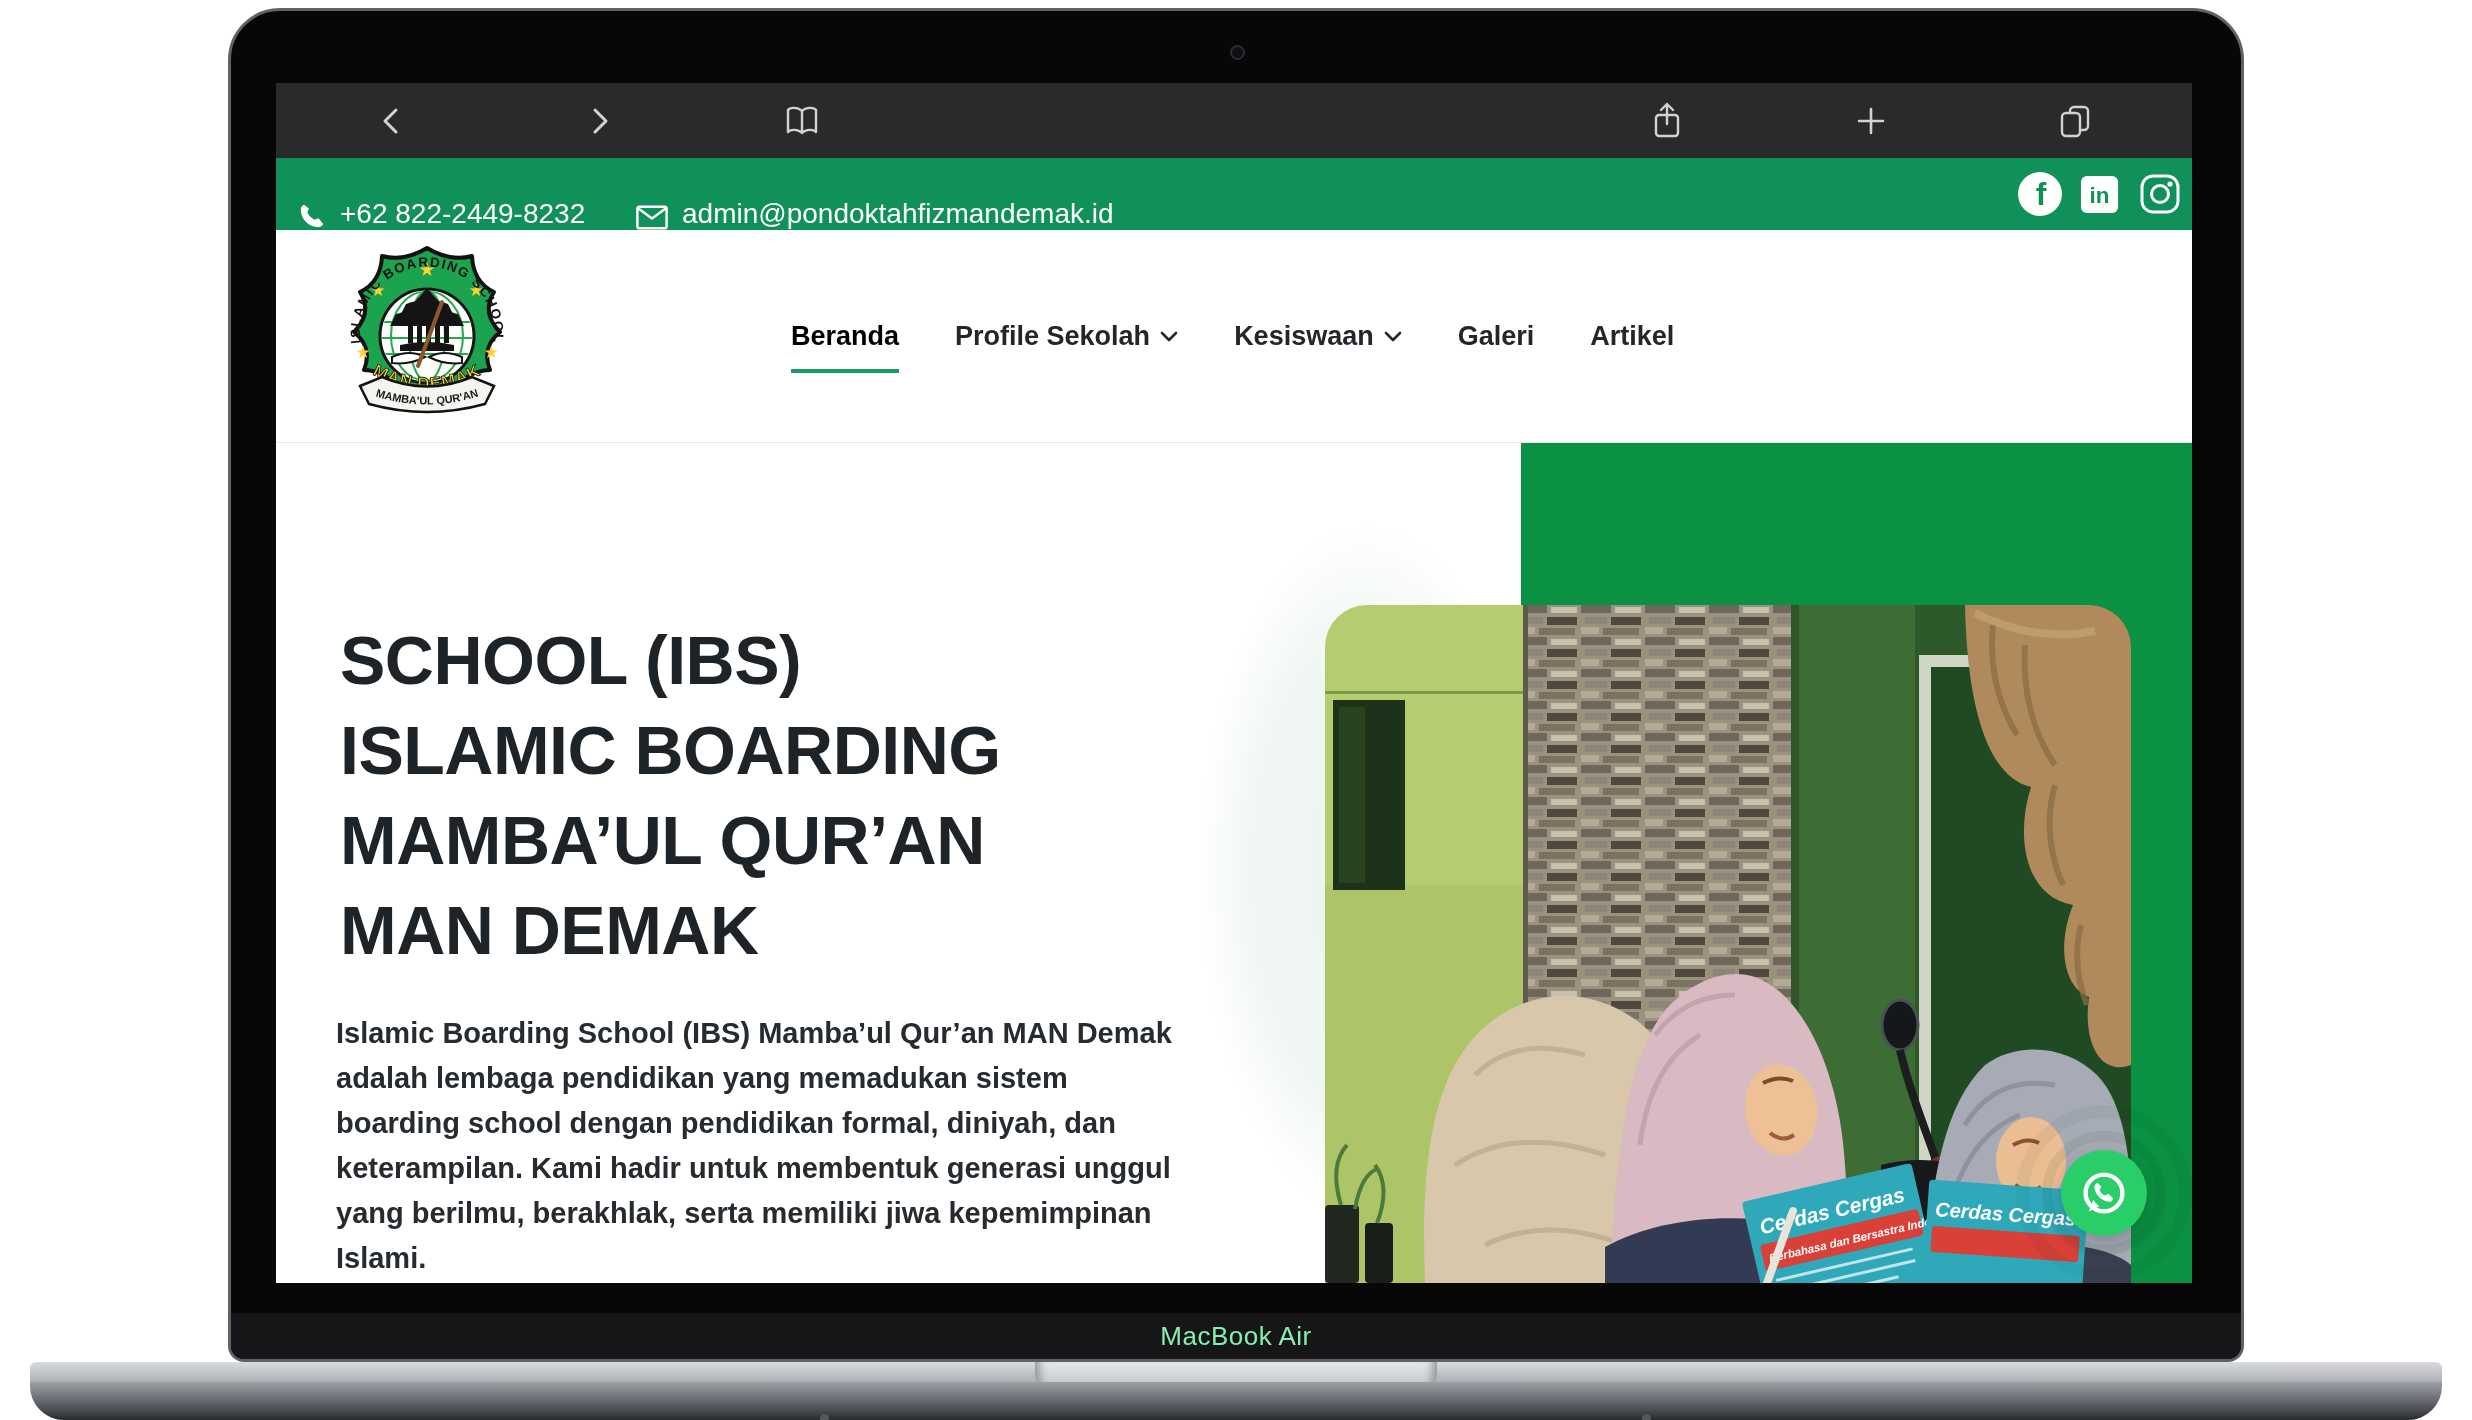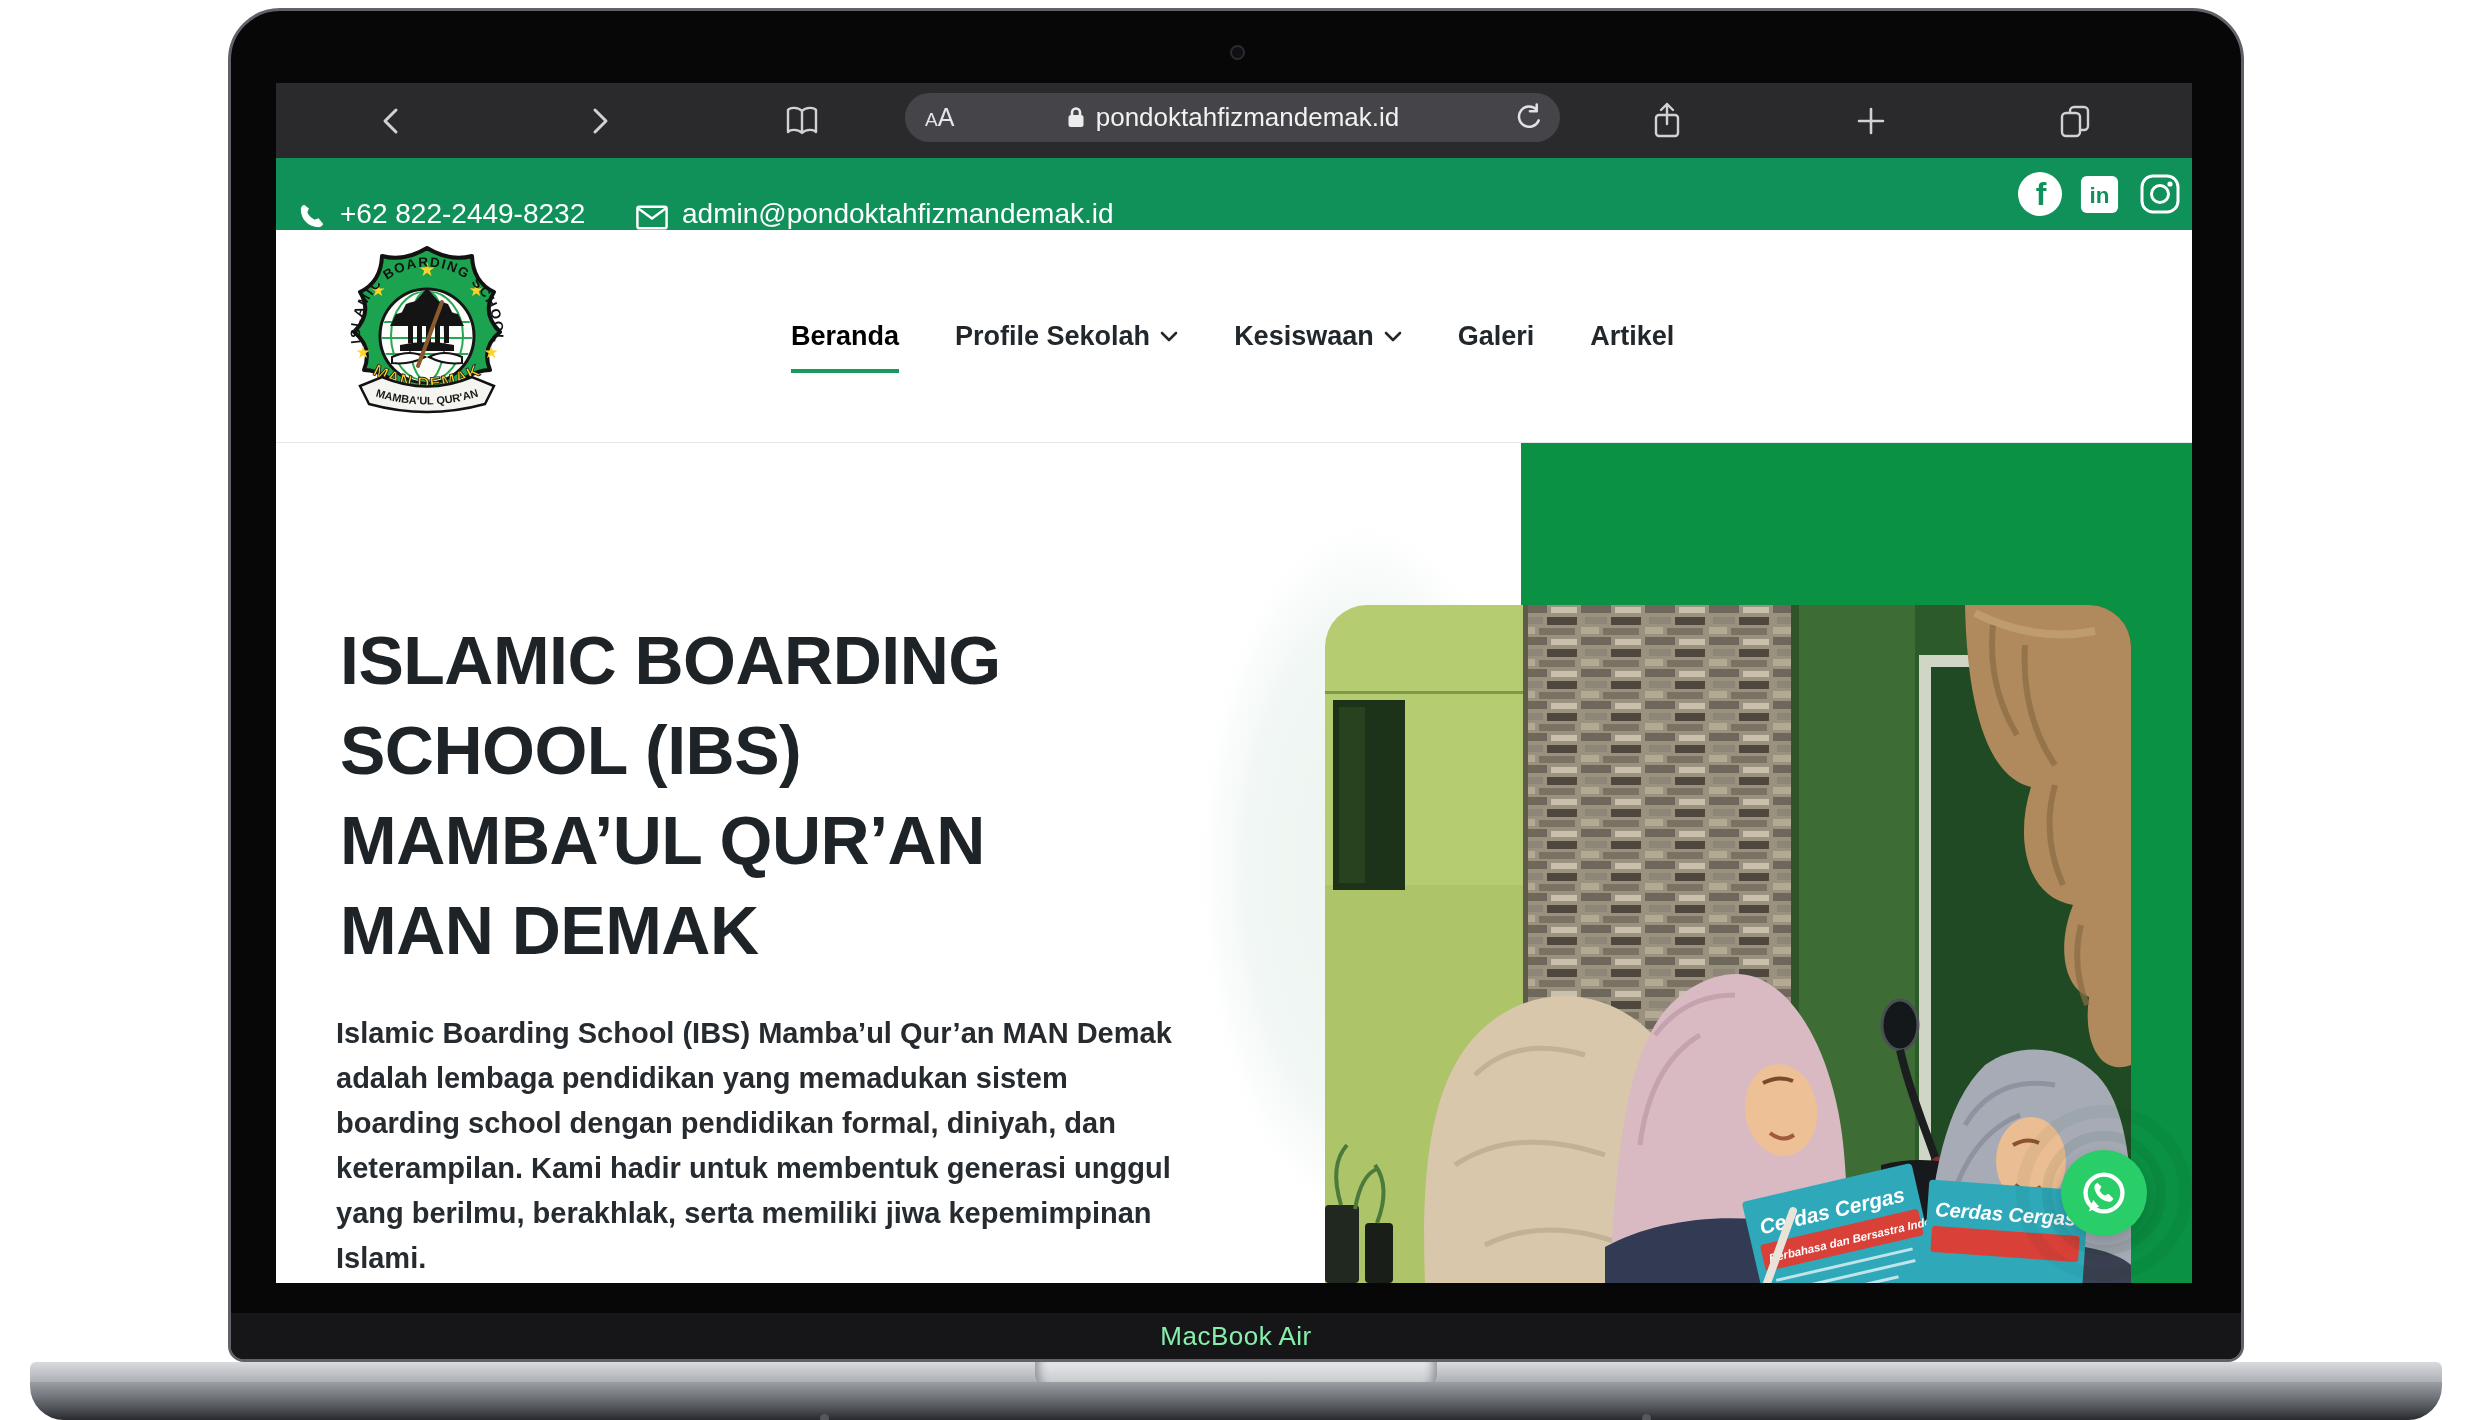--- a/index.html
+++ b/index.html
@@ -104,36 +104,20 @@
         <svg width="34" height="34" viewBox="0 0 34 34">
             <path d="M13 6 L24 17 L13 28" stroke="#d2d2d5" stroke-width="3" fill="none" stroke-linecap="round" stroke-linejoin="round"></path>
           </svg>
       </div>
       <div class="tbtn" style="left:508px">
         <svg width="36" height="34" viewBox="0 0 36 34">
             <path d="M18 7 C14 3 6 3 4 6 L4 28 C6 25 14 25 18 29 C22 25 30 25 32 28 L32 6 C30 3 22 3 18 7 Z M18 7 L18 29" stroke="#d2d2d5" stroke-width="2.4" fill="none" stroke-linejoin="round"></path>
           </svg>
       </div>
 
-      <div class="urlpill">
-        <span class="aa"><span class="small">A</span>A</span>
-        <span class="urlcenter">
-          <svg width="20" height="26" viewBox="0 0 20 26">
-              <rect x="2.5" y="10" width="15" height="12" rx="2.5" fill="#ececee"></rect>
-              <path d="M6 10 V7.5 a4 4 0 0 1 8 0 V10" stroke="#ececee" stroke-width="2.6" fill="none"></path>
-            </svg>
-          <span>pondoktahfizmandemak.id</span>
-        </span>
-        <span class="reload">
-          <svg width="33" height="33" viewBox="0 0 34 34">
-              <path d="M26.5 9 A10.5 10.5 0 1 0 28.5 20" stroke="#e2e2e4" stroke-width="2.6" fill="none" stroke-linecap="round"></path>
-              <path d="M26.5 3.5 L26.5 10.5 L19.5 10.5" stroke="#e2e2e4" stroke-width="2.6" fill="none" stroke-linecap="round" stroke-linejoin="round"></path>
-            </svg>
-        </span>
-      </div>
 
       <div class="tbtn" style="left:1373px">
         <svg width="36" height="42" viewBox="0 0 36 42">
             <rect x="7" y="15" width="22" height="21" rx="3" stroke="#d2d2d5" stroke-width="2.4" fill="none"></rect>
             <path d="M18 4 L18 24 M12 10 L18 4 L24 10" stroke="#d2d2d5" stroke-width="2.4" fill="none" stroke-linecap="round" stroke-linejoin="round"></path>
           </svg>
       </div>
       <div class="tbtn" style="left:1578px">
         <svg width="34" height="34" viewBox="0 0 34 34">
             <path d="M17 5 L17 29 M5 17 L29 17" stroke="#d2d2d5" stroke-width="2.6" fill="none" stroke-linecap="round"></path>
@@ -334,22 +318,22 @@
             <rect x="600" y="580" width="160" height="118" rx="4" fill="#2fa9ba"></rect>
             <text x="608" y="616" font-size="20" font-style="italic" font-weight="bold" fill="#ffffff">Cerdas Cergas</text>
             <rect x="606" y="626" width="148" height="26" rx="3" fill="#d84038"></rect>
           </g>
           <path d="M432,706 L468,606" stroke="#e8e4da" stroke-width="8" stroke-linecap="round"></path>
           <ellipse cx="428" cy="692" rx="20" ry="14" fill="#eec096"></ellipse>
         </svg>
       </div>
 
       <h1 class="hero-title">
+        <div>SCHOOL (IBS)</div>
         <div>ISLAMIC BOARDING</div>
-        <div>SCHOOL (IBS)</div>
         <div>MAMBA’UL QUR’AN</div>
         <div>MAN DEMAK</div>
       </h1>
       <p class="hero-desc">Islamic Boarding School (IBS) Mamba’ul Qur’an MAN Demak adalah lembaga pendidikan yang memadukan sistem boarding school dengan pendidikan formal, diniyah, dan keterampilan. Kami hadir untuk membentuk generasi unggul yang berilmu, berakhlak, serta memiliki jiwa kepemimpinan Islami.</p>
 
       <div class="ripple r1"></div>
       <div class="ripple r2"></div>
       <div class="wa">
         <svg width="52" height="52" viewBox="0 0 48 48">
           <circle cx="24" cy="24" r="17" stroke="#fff" stroke-width="4" fill="none"></circle>

